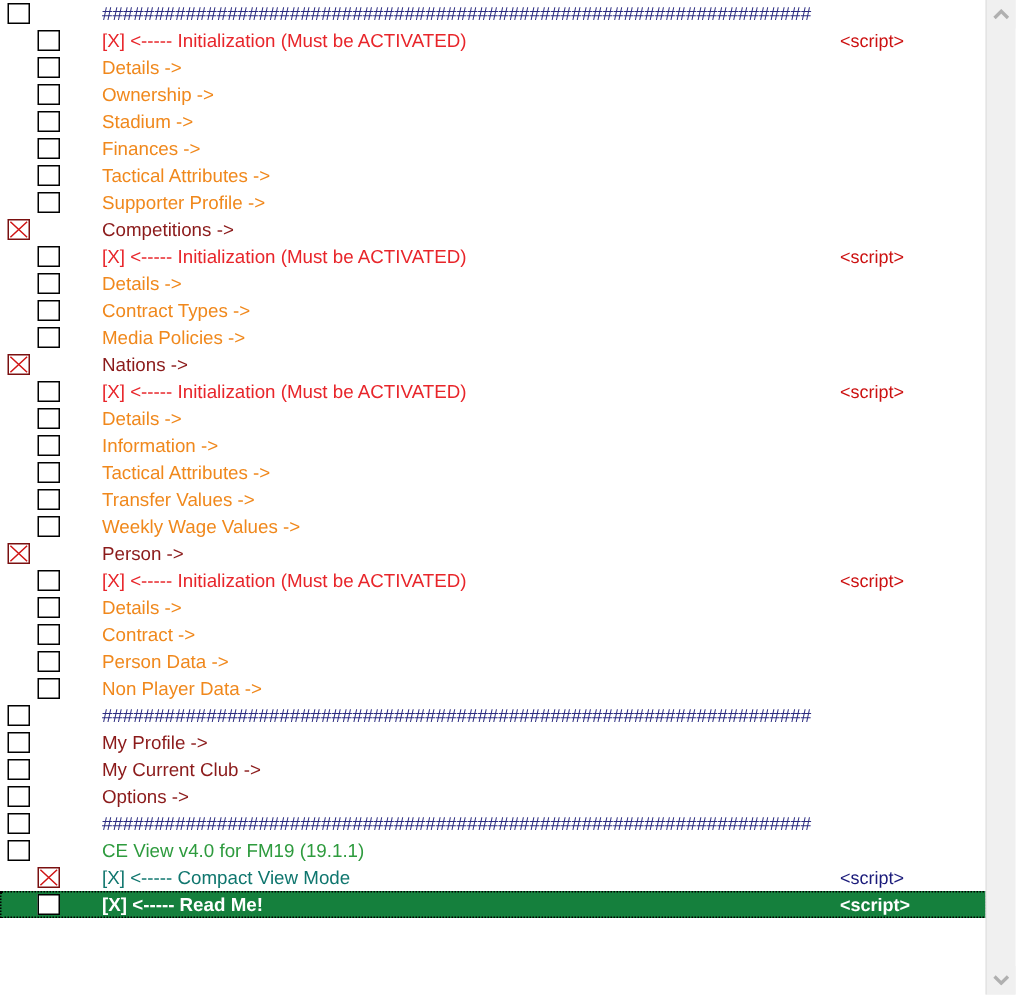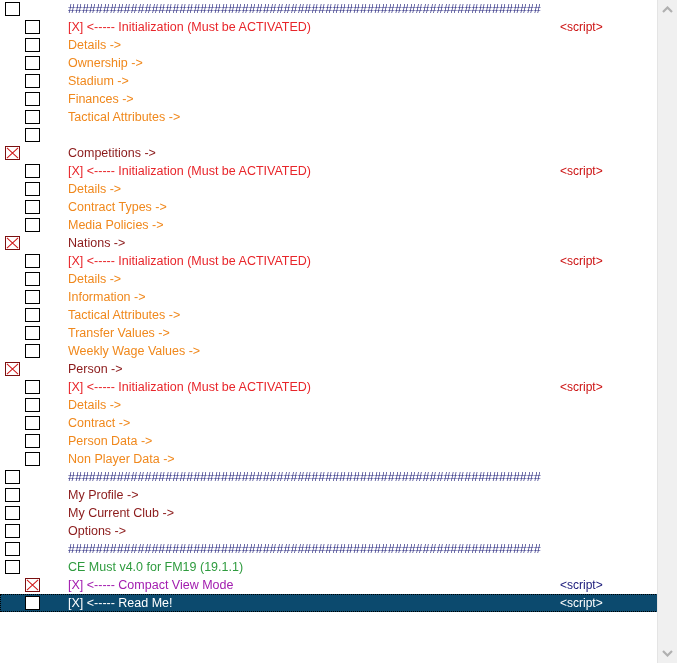--- a/index.html
+++ b/index.html
@@ -11,21 +11,21 @@
 
   
   #tree{
     position:absolute;left:0;top:0;width:658px;height:663px;
     background:#ffffff;overflow:hidden;
   }
   .row{
     position:relative;height:18px;line-height:18px;
     white-space:nowrap;font-size:12.5px;
   }
-  .row.selected{background:#0c4a6e;}
+  .row.selected{background:#15803d;font-weight:bold;}
   .row.selected .label,
   .row.selected .script{color:#ffffff;}
   .row.selected .focus{
     position:absolute;left:0;top:0;right:0;bottom:0;
     border:1px dotted #000000;pointer-events:none;
   }
 
   
   .cb{
     position:absolute;top:2px;width:15px;height:14px;
@@ -42,21 +42,21 @@
   .script{position:absolute;left:560px;top:0;font-size:12px;color:#cc1111;}
   .script.navy{color:#1a1a7a;}
 
   
   .c-sep   {color:#2b2b80;letter-spacing:0px;font-size:12.5px;}
   .c-head  {color:#8b1a1a;}
   .c-init  {color:#e8252a;}
   .c-child {color:#f0881c;}
   .c-ver   {color:#2e9b3e;}
   .c-plain {color:#8b1a1a;}
-  .c-dark  {color:#a21caf;}
+  .c-dark  {color:#0f766e;}
 
   
   #sb{
     position:absolute;right:0;top:0;width:19px;height:663px;
     background:#f0f0f0;border-left:1px solid #e4e4e4;
   }
   .sb-btn{
     position:absolute;left:0;width:19px;height:19px;
     background:#f0f0f0;display:flex;align-items:center;justify-content:center;
   }
@@ -97,20 +97,21 @@
       <div class="row">
         <div class="cb lvl1"></div>
         <span class="label c-child">Finances -&gt;</span>
       </div>
       <div class="row">
         <div class="cb lvl1"></div>
         <span class="label c-child">Tactical Attributes -&gt;</span>
       </div>
       <div class="row">
         <div class="cb lvl1"></div>
+        <span class="label c-child">Supporter Profile -&gt;</span>
       </div>
       <div class="row">
         <div class="cb lvl0 checked">
           <svg class="x" viewBox="0 0 15 14">
             <path d="M1 1 L14 13 M14 1 L1 13" stroke="#d01515" stroke-width="1.2" fill="none"></path>
           </svg>
         </div>
         <span class="label c-head">Competitions -&gt;</span>
       </div>
       <div class="row">
@@ -207,21 +208,21 @@
       <div class="row">
         <div class="cb lvl0"></div>
         <span class="label c-plain">Options -&gt;</span>
       </div>
       <div class="row">
         <div class="cb lvl0"></div>
         <span class="label c-sep">####################################################################</span>
       </div>
       <div class="row">
         <div class="cb lvl0"></div>
-        <span class="label c-ver">CE Must v4.0 for FM19 (19.1.1)</span>
+        <span class="label c-ver">CE View v4.0 for FM19 (19.1.1)</span>
       </div>
       <div class="row">
         <div class="cb lvl1 checked">
           <svg class="x" viewBox="0 0 15 14">
             <path d="M1 1 L14 13 M14 1 L1 13" stroke="#d01515" stroke-width="1.2" fill="none"></path>
           </svg>
         </div>
         <span class="label c-dark">[X] &lt;----- Compact View Mode</span>
         <span class="script navy">&lt;script&gt;</span>
       </div>

